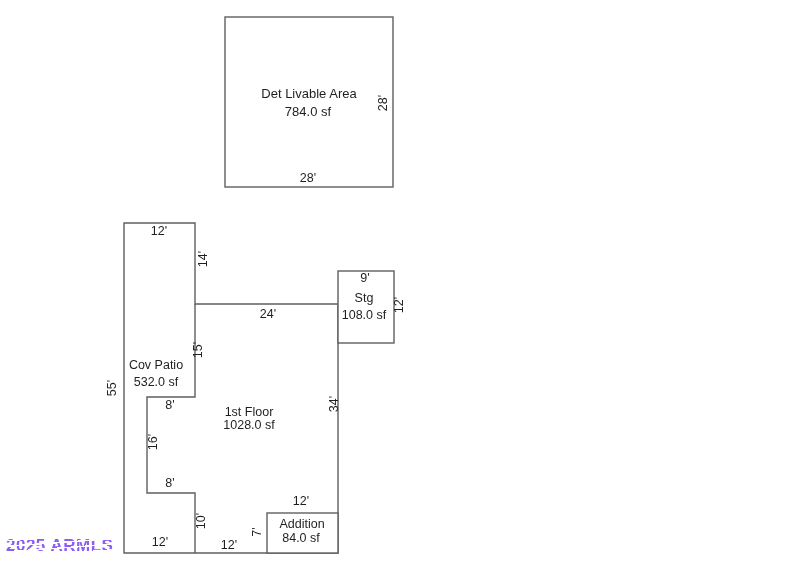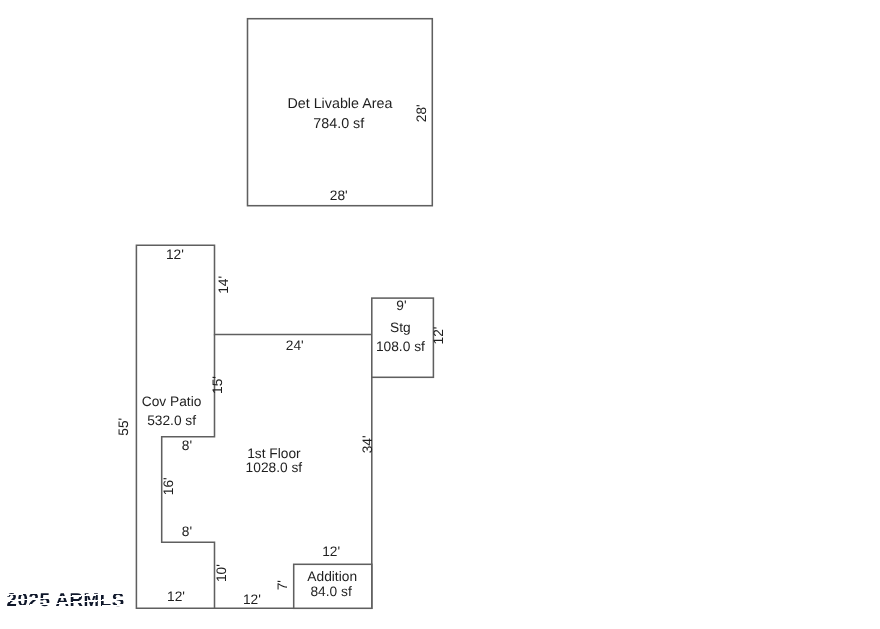--- a/index.html
+++ b/index.html
@@ -44,21 +44,21 @@
     stroke: #5f5f5f;
     stroke-width: 1.4;
   }
   .watermark {
     position: absolute;
     left: 6px;
     top: 536px;
     font-size: 17px;
     font-weight: 600;
     letter-spacing: 0.5px;
-    color: #0f172a;
+    color: #8b5cf6;
     line-height: 20px;
   }
   
   .watermark::after {
     content: "";
     position: absolute;
     inset: 0;
     background: repeating-linear-gradient(
       176deg,
       transparent 0px, transparent 4px,

